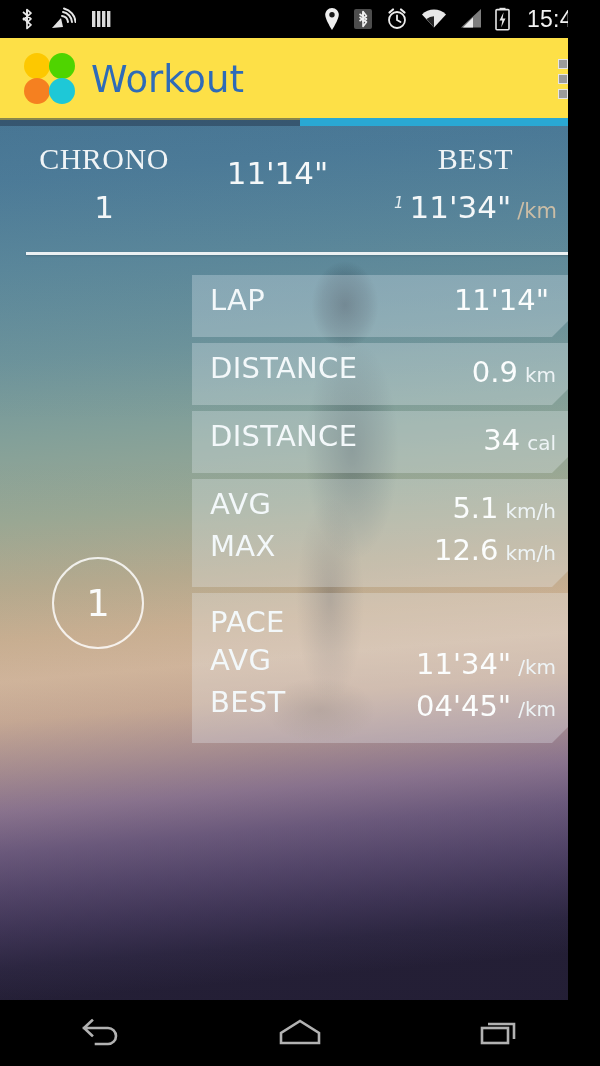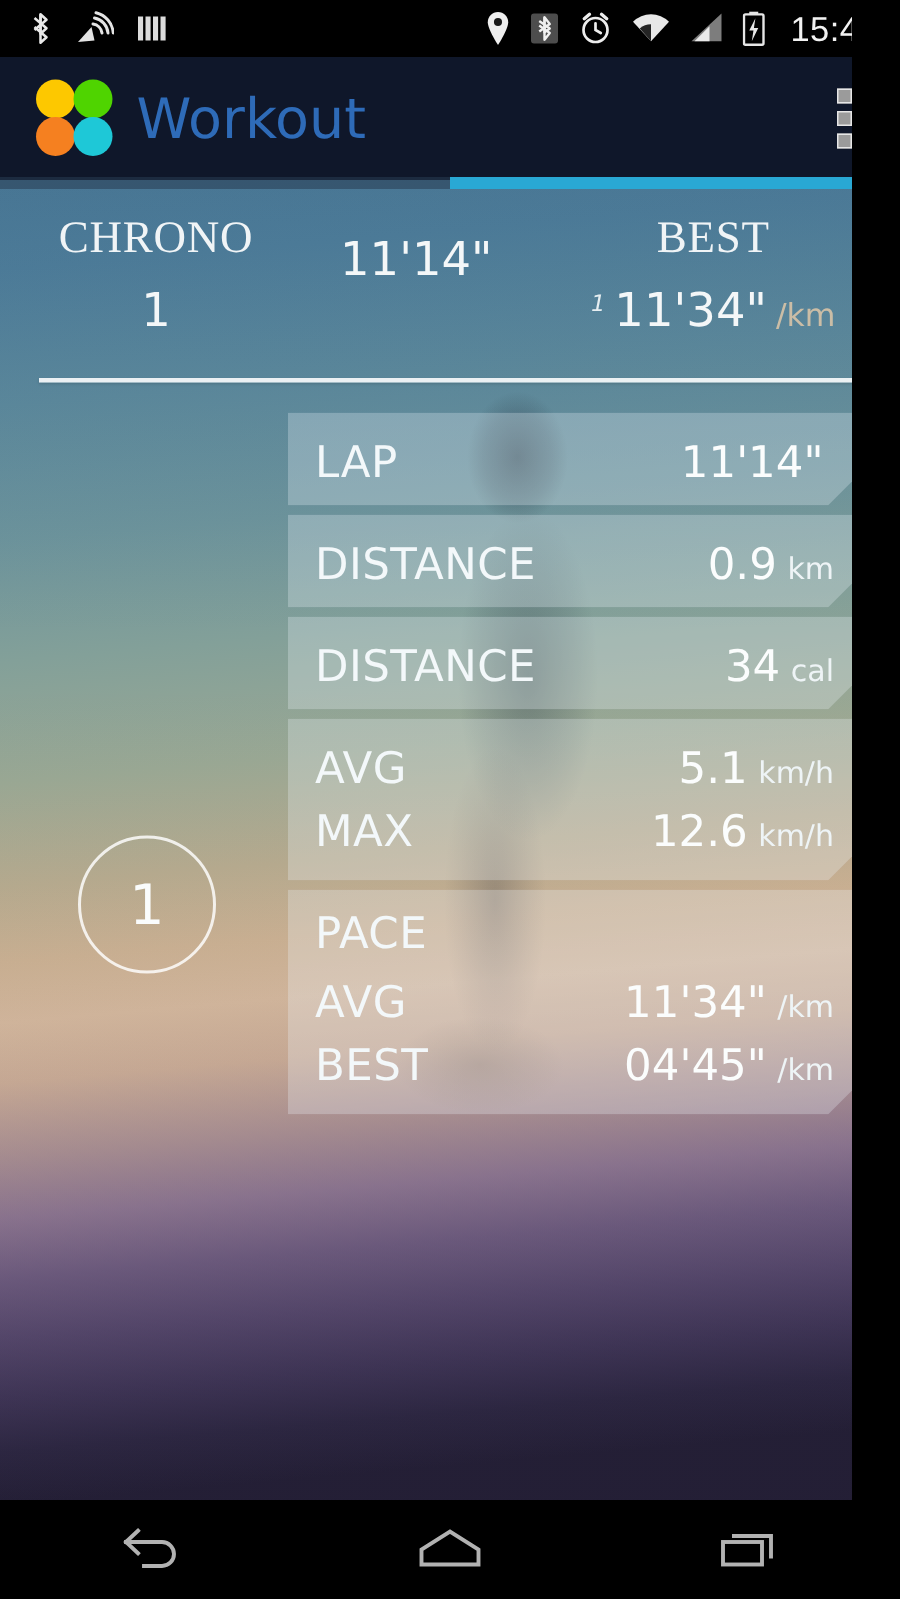--- a/index.html
+++ b/index.html
@@ -32,21 +32,21 @@
   .sb-ico { display: block; }
   #clock {
     color: #f2f2f2; font-size: 23px; letter-spacing: 0.3px;
     margin-left: 4px; font-family: "Liberation Sans", sans-serif;
   }
 
   
   #app-bar {
     position: absolute; left: 0; top: 38px;
     width: 600px; height: 82px;
-    background: #0f172a;
+    background: #fde047;
     display: flex; align-items: center;
     box-sizing: border-box;
     padding: 0 22px 0 24px;
   }
   #logo {
     position: relative; width: 52px; height: 52px; flex: none;
   }
   #logo i {
     position: absolute; width: 26px; height: 26px; border-radius: 50%;
     display: block;
@@ -187,21 +187,21 @@
     position: relative;
     width: 382px;
     background: rgba(236,246,250,0.28);
     box-sizing: border-box;
     padding: 8px 18px 12px 18px;
     margin-bottom: 6px;
     -webkit-clip-path: polygon(0 0, 100% 0, 100% calc(100% - 22px), calc(100% - 22px) 100%, 0 100%);
     clip-path: polygon(0 0, 100% 0, 100% calc(100% - 22px), calc(100% - 22px) 100%, 0 100%);
   }
   .row {
-    display: flex; align-items: flex-end;
+    display: flex; align-items: flex-start;
     height: 42px;
   }
   .row .k {
     font-size: 29px; color: #f3f8fa; letter-spacing: 0.3px;
     font-family: "DejaVu Sans", sans-serif; font-weight: 400;
   }
   .row .v {
     margin-left: auto; display: flex; align-items: baseline; gap: 7px;
   }
   .row .v .num {

